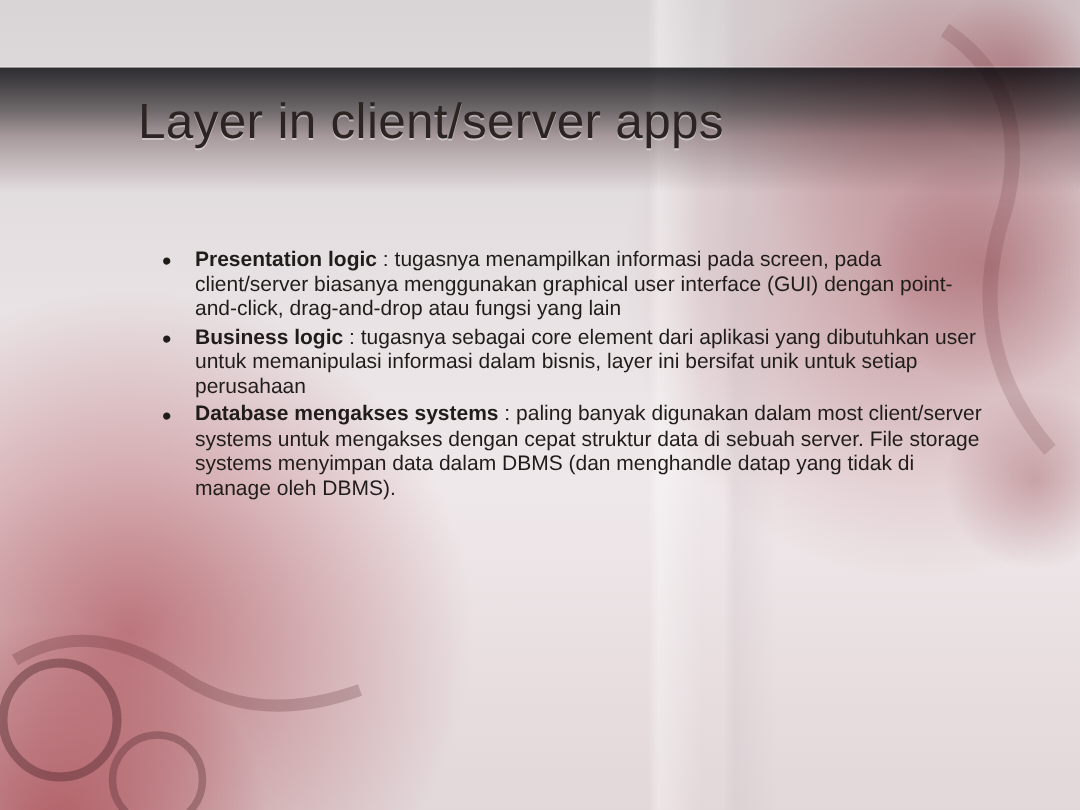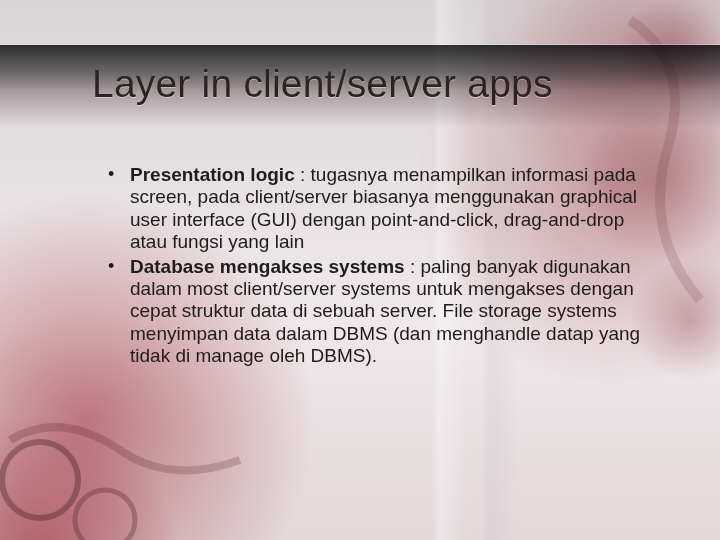--- a/index.html
+++ b/index.html
@@ -28,33 +28,33 @@
       rgba(6,6,10,0.82) 0%,
       rgba(20,14,16,0.55) 35%,
       rgba(60,30,34,0.35) 55%,
       rgba(255,255,255,0.0) 100%);
     border-top: 1px solid rgba(255,255,255,0.25);
   }
   .slide-title {
     position: absolute;
     top: 62px;
     left: 92px;
-    font-size: 39px;
+    font-size: 33px;
     font-weight: 400;
     color: #2b2422;
     letter-spacing: 0.2px;
     text-shadow: 0 1px 0 rgba(255,255,255,0.4);
   }
   .body-area {
     position: absolute;
     top: 164px;
     left: 108px;
     right: 58px;
     color: #201c1a;
-    font-size: 19px;
+    font-size: 14px;
     line-height: 1.18;
   }
   ul.bullets { list-style: none; }
   ul.bullets > li {
     position: relative;
     padding-left: 22px;
     margin-bottom: 2px;
   }
   ul.bullets > li::before {
     content: "•";
@@ -114,16 +114,19 @@
 <div class="title-band"></div>
 
 <h1 class="slide-title">Layer in client/server apps</h1>
 
 <div class="body-area">
   <ul class="bullets">
     <li>
       <span class="term">Presentation logic</span><span> : tugasnya menampilkan informasi pada screen, pada client/server biasanya menggunakan graphical user interface (GUI)  dengan point-and-click, drag-and-drop atau fungsi yang lain</span>
     </li>
     <li>
+      <span class="term">Business logic</span><span> : tugasnya sebagai core element dari aplikasi yang dibutuhkan user untuk memanipulasi informasi dalam bisnis, layer ini bersifat unik untuk setiap perusahaan</span>
+    </li>
+    <li>
       <span class="term">Database mengakses systems</span><span> : paling banyak digunakan dalam most client/server systems untuk mengakses dengan cepat struktur data di sebuah server. File storage systems menyimpan data dalam DBMS (dan menghandle datap yang tidak di manage oleh DBMS).</span>
     </li>
   </ul>
 </div>
 
 </body></html>

